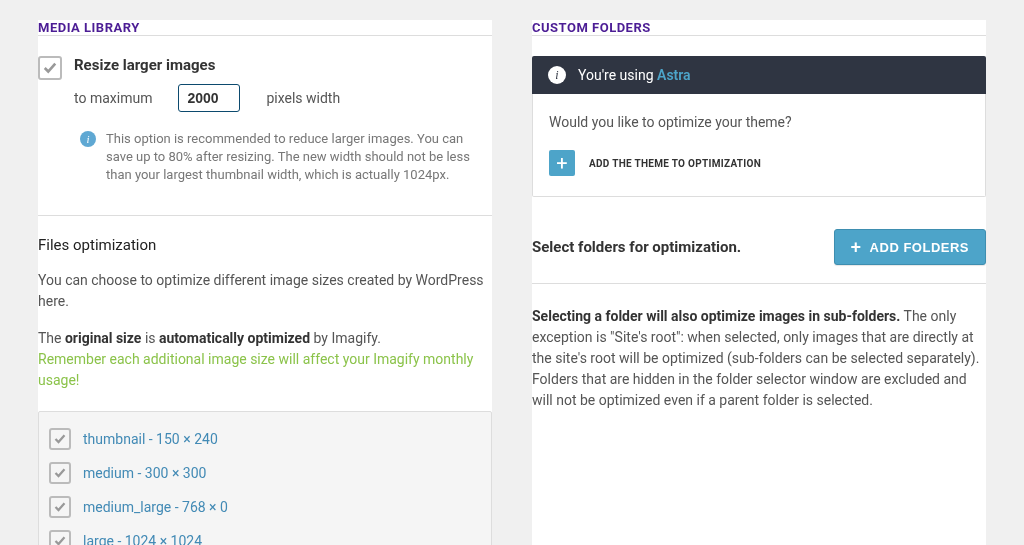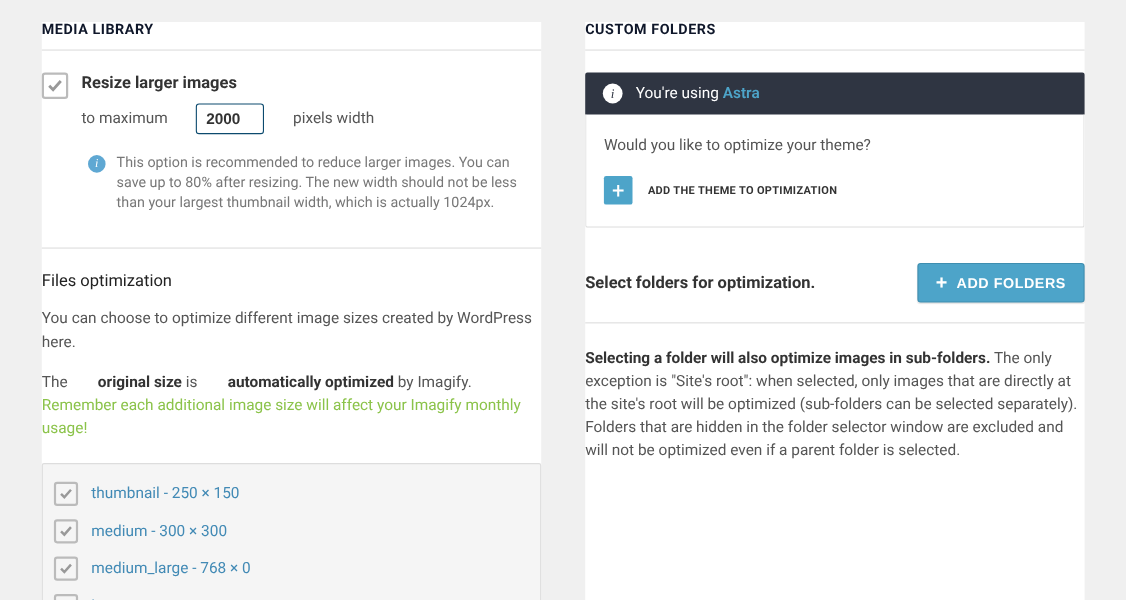--- a/index.html
+++ b/index.html
@@ -15,23 +15,22 @@
       gap: 40px;
     }
     .col {
       flex: 1;
       background: #fff;
     }
     .section-title {
       font-size: 13px;
       font-weight: 700;
       letter-spacing: 0.5px;
-      color: #0f172a;
+      color: #4c1d95;
       border-bottom: 1px solid #ddd;
-      padding-bottom: 10px;
       margin-bottom: 20px;
     }
     .checkbox-row {
       display: flex;
       align-items: flex-start;
       gap: 12px;
     }
     .imagify-checkbox {
       width: 24px;
       height: 24px;
@@ -113,21 +112,20 @@
     }
     .para {
       color: #555;
       font-size: 14px;
       margin-bottom: 16px;
       line-height: 1.5;
     }
     .para .bold {
       font-weight: 700;
       color: #333;
-      margin-left: 24px;
     }
     .green-note {
       color: #8bc34a;
       font-size: 14px;
     }
     .sizes-box {
       margin-top: 20px;
       border: 1px solid #ddd;
       border-radius: 2px;
       background: #f5f5f5;
@@ -305,21 +303,21 @@
     </p>
 
     <div class="sizes-box">
       <div class="sizes-inner">
         <div class="size-item">
           <div class="imagify-checkbox">
               <svg viewBox="0 0 16 16">
                 <polyline points="2,8 6,12 14,3"></polyline>
               </svg>
             </div>
-          <span class="size-label">thumbnail - 250 × 150</span>
+          <span class="size-label">thumbnail - 150 × 240</span>
         </div>
         <div class="size-item">
           <div class="imagify-checkbox">
               <svg viewBox="0 0 16 16">
                 <polyline points="2,8 6,12 14,3"></polyline>
               </svg>
             </div>
           <span class="size-label">medium - 300 × 300</span>
         </div>
         <div class="size-item">

